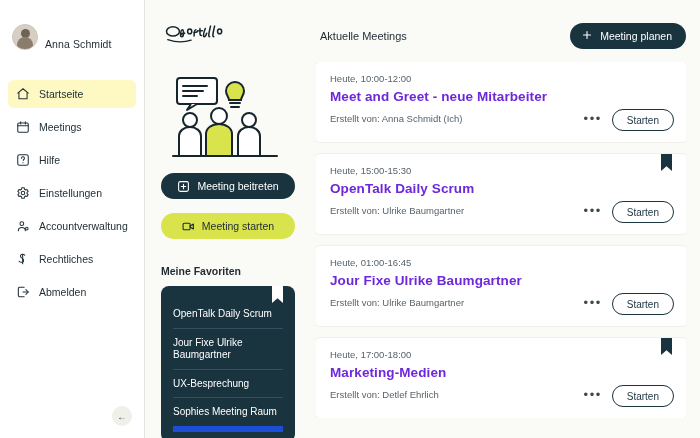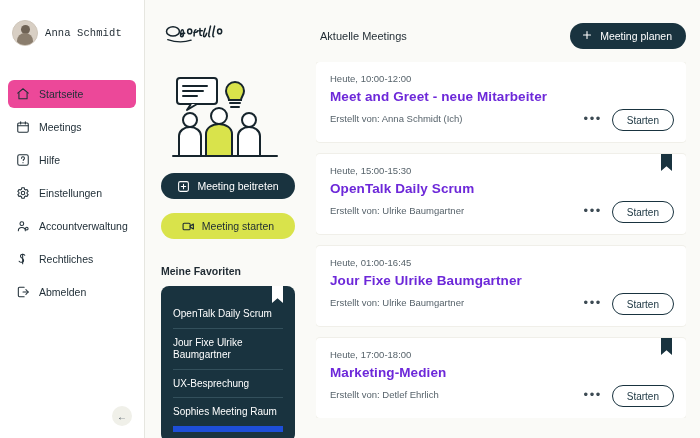--- a/index.html
+++ b/index.html
@@ -23,25 +23,24 @@
     height: 100%;
     background: #ffffff;
     border-right: 1px solid #e6e6e0;
     display: flex;
     flex-direction: column;
     padding-top: 10px;
     position: relative;
   }
   .user-row {
     display: flex;
-    align-items: center;
+    align-items: flex-end;
     gap: 7px;
     padding: 5px 10px 0 12px;
     height: 40px;
-    font-family: Liberation Mono, monospace;
   }
   .avatar {
     width: 26px; height: 26px;
     border-radius: 50%;
     background: #d8cfc4;
     border: 1px solid #cfc6ba;
     position: relative;
     overflow: hidden;
     flex: none;
   }
@@ -81,21 +80,21 @@
     gap: 9px;
     height: 28px;
     padding: 0 8px;
     border-radius: 6px;
     font-size: 10.5px;
     color: #223039;
     cursor: pointer;
     margin-bottom: 3px;
   }
   .nav-item.active {
-    background: #ec4899;
+    background: #fef9c3;
   }
   .nav-ico {
     width: 14px; height: 14px;
     flex: none;
     display: inline-flex;
     align-items: center;
     justify-content: center;
     color: #223039;
   }
   .nav-ico svg { display: block; }

